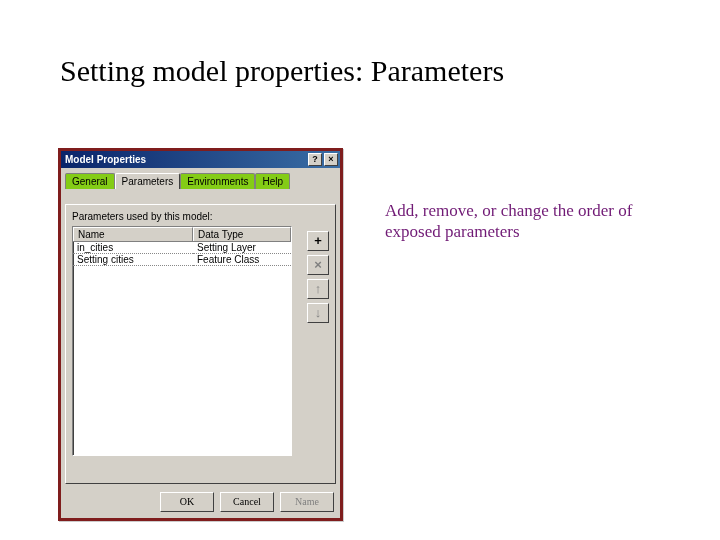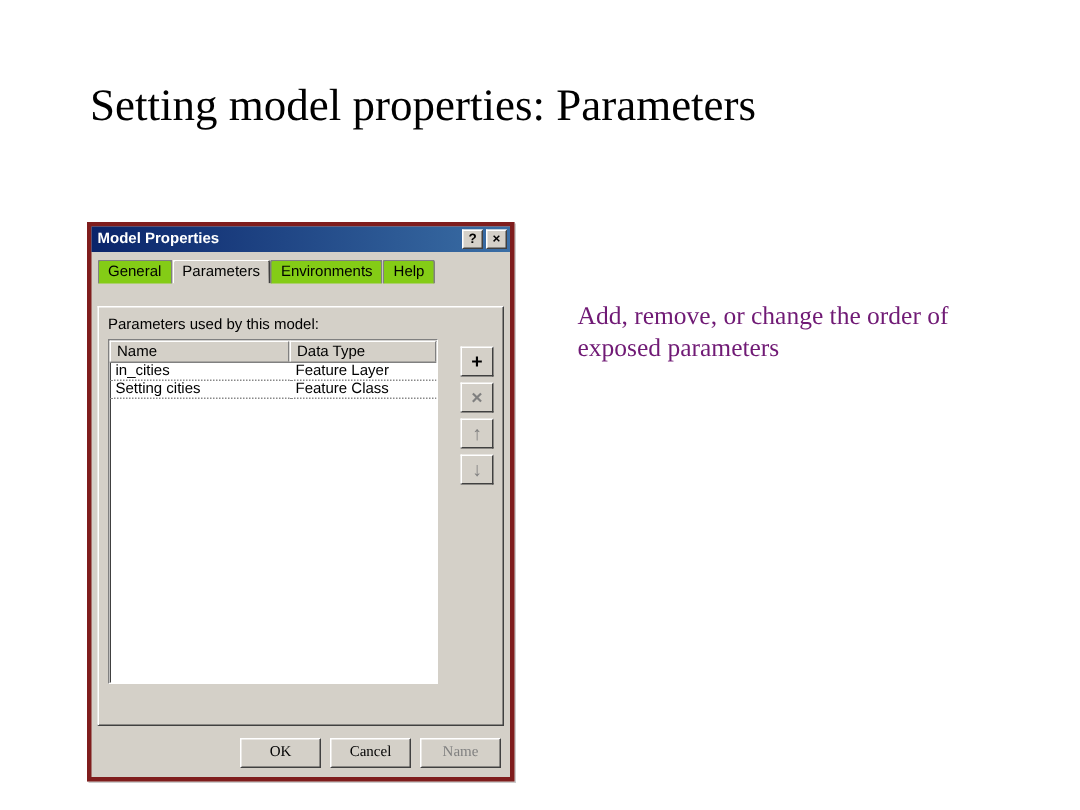--- a/index.html
+++ b/index.html
@@ -184,21 +184,21 @@
 
   <div class="panel">
     <div class="panel-desc">Parameters used by this model:</div>
     <div class="param-table">
       <div class="param-head">
         <div class="col-name">Name</div>
         <div class="col-type">Data Type</div>
       </div>
       <div class="param-row">
         <div class="c1">in_cities</div>
-        <div class="c2">Feature Layer</div>
+        <div class="c2">Setting Layer</div>
       </div>
       <div class="param-row">
         <div class="c1">Setting cities</div>
         <div class="c2">Feature Class</div>
       </div>
     </div>
     <div class="side-btns">
       <div class="sbtn">
         <span>+</span>
       </div>

